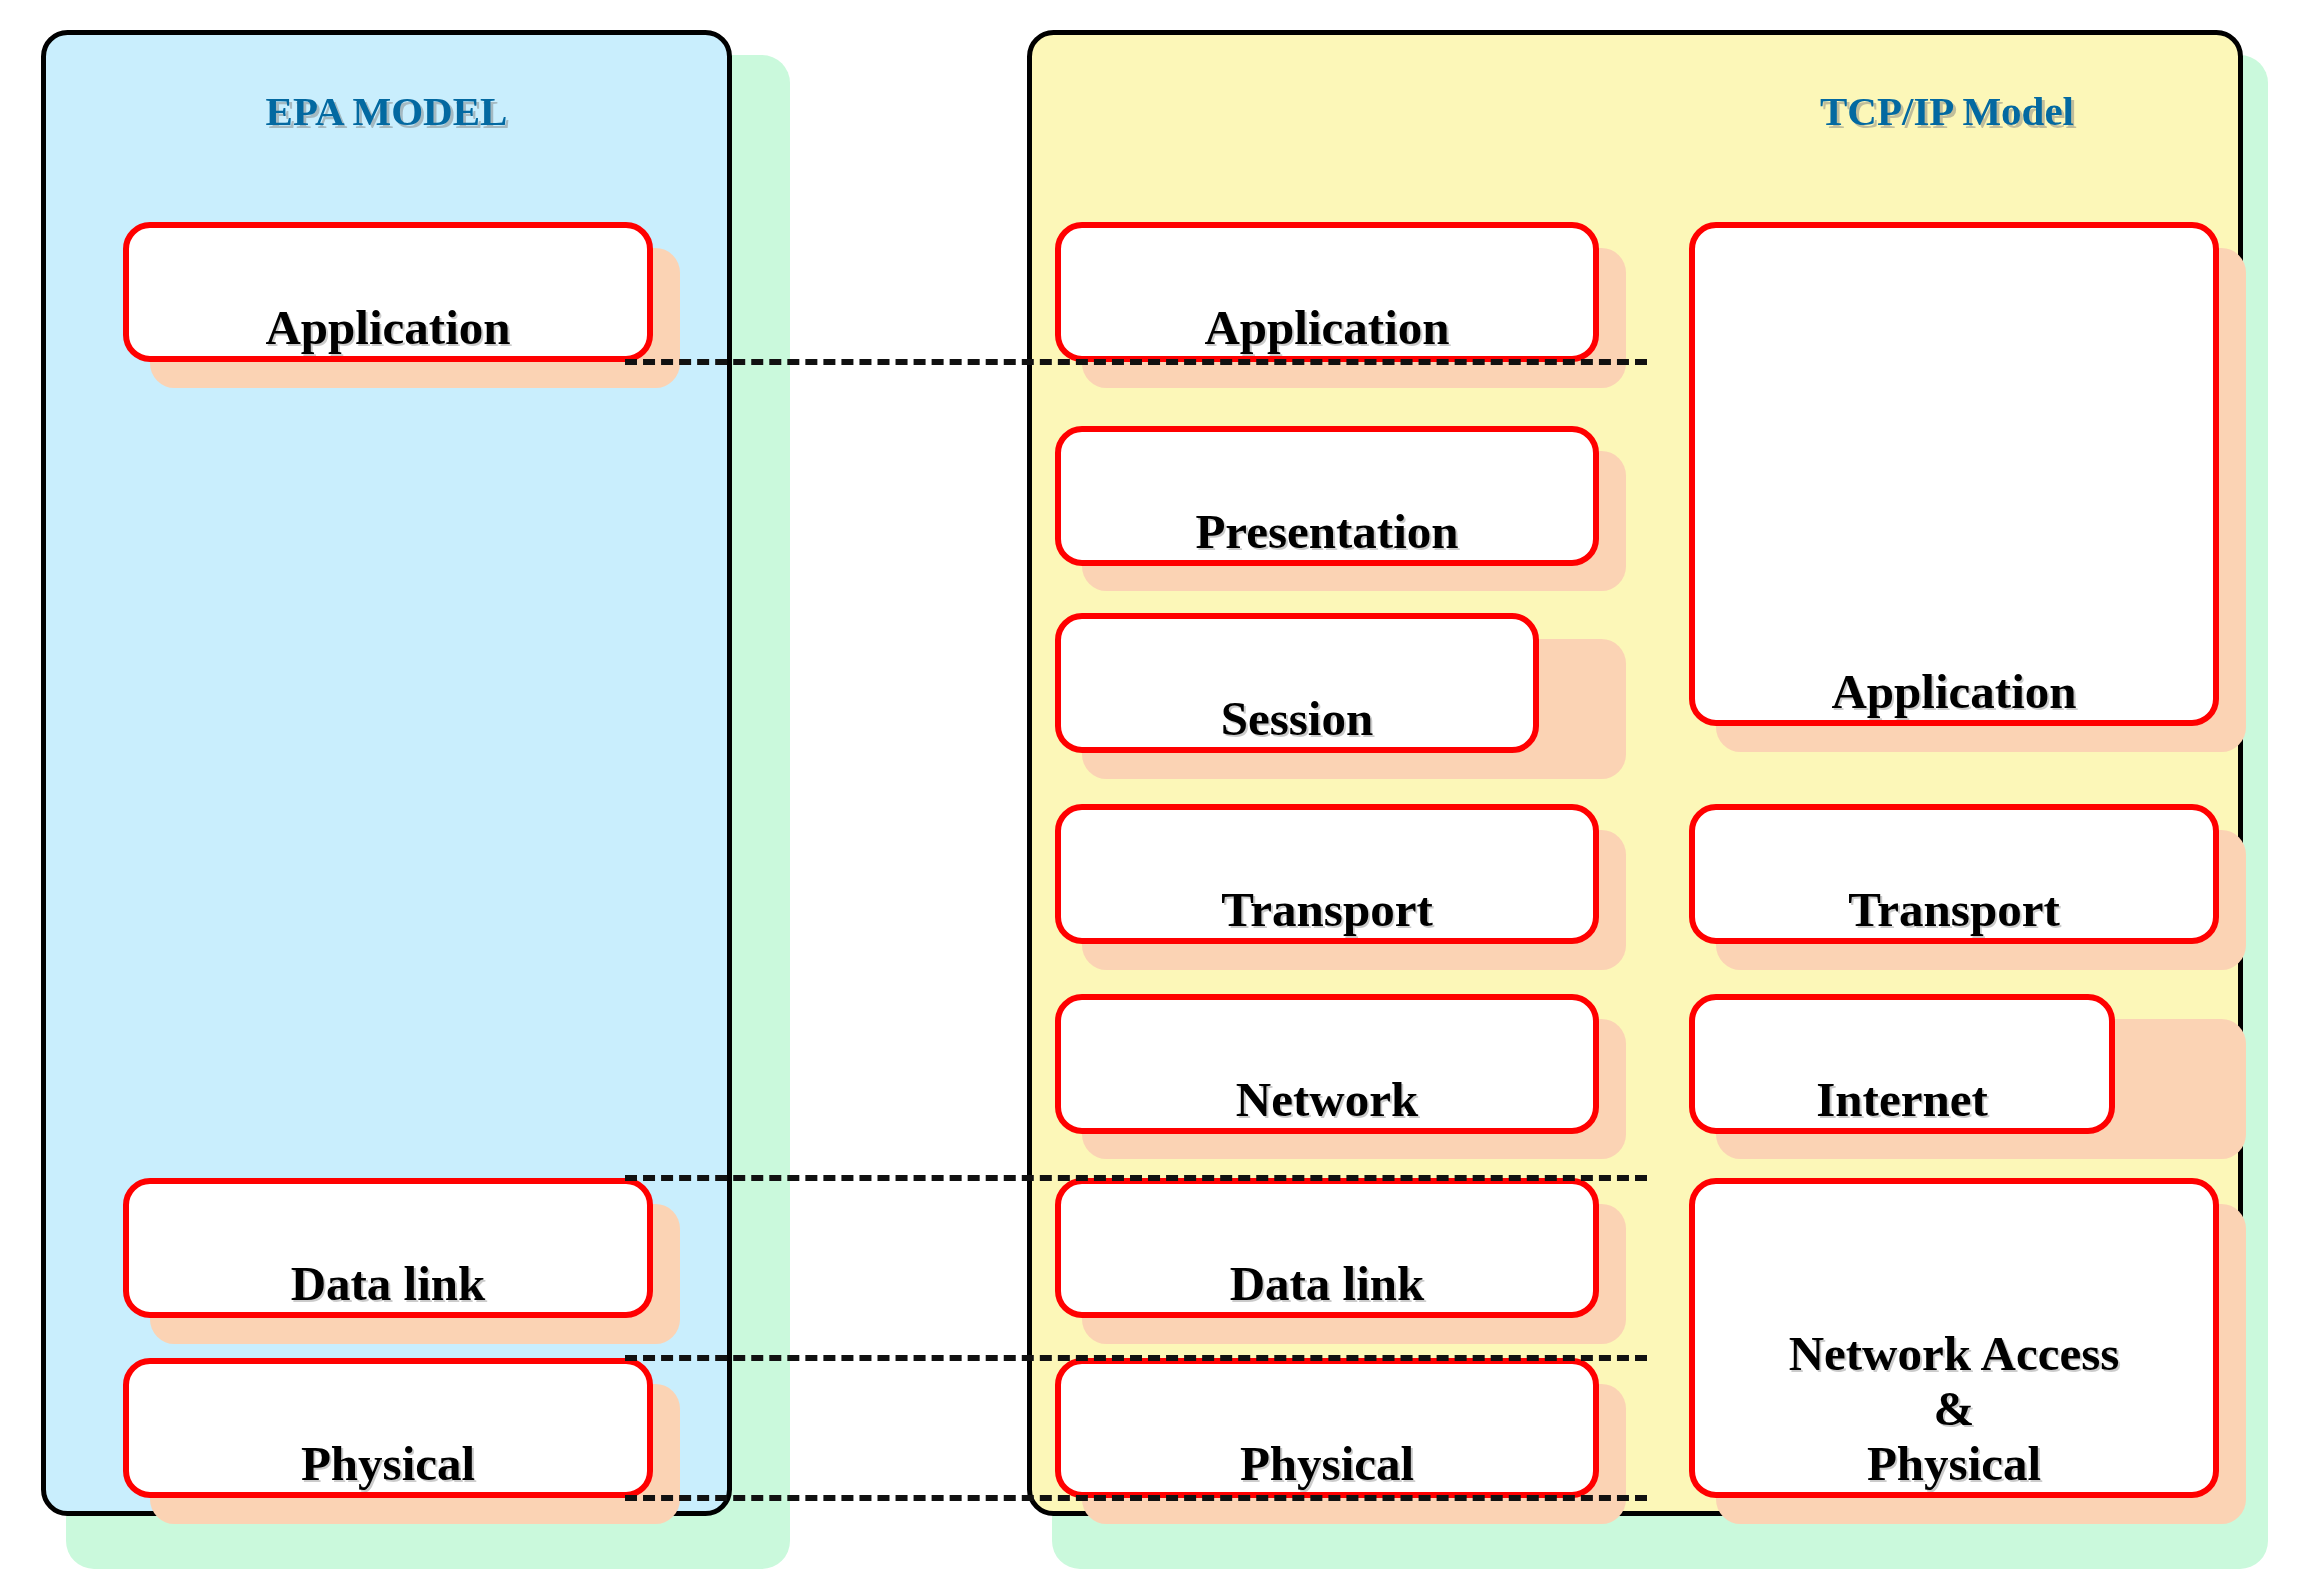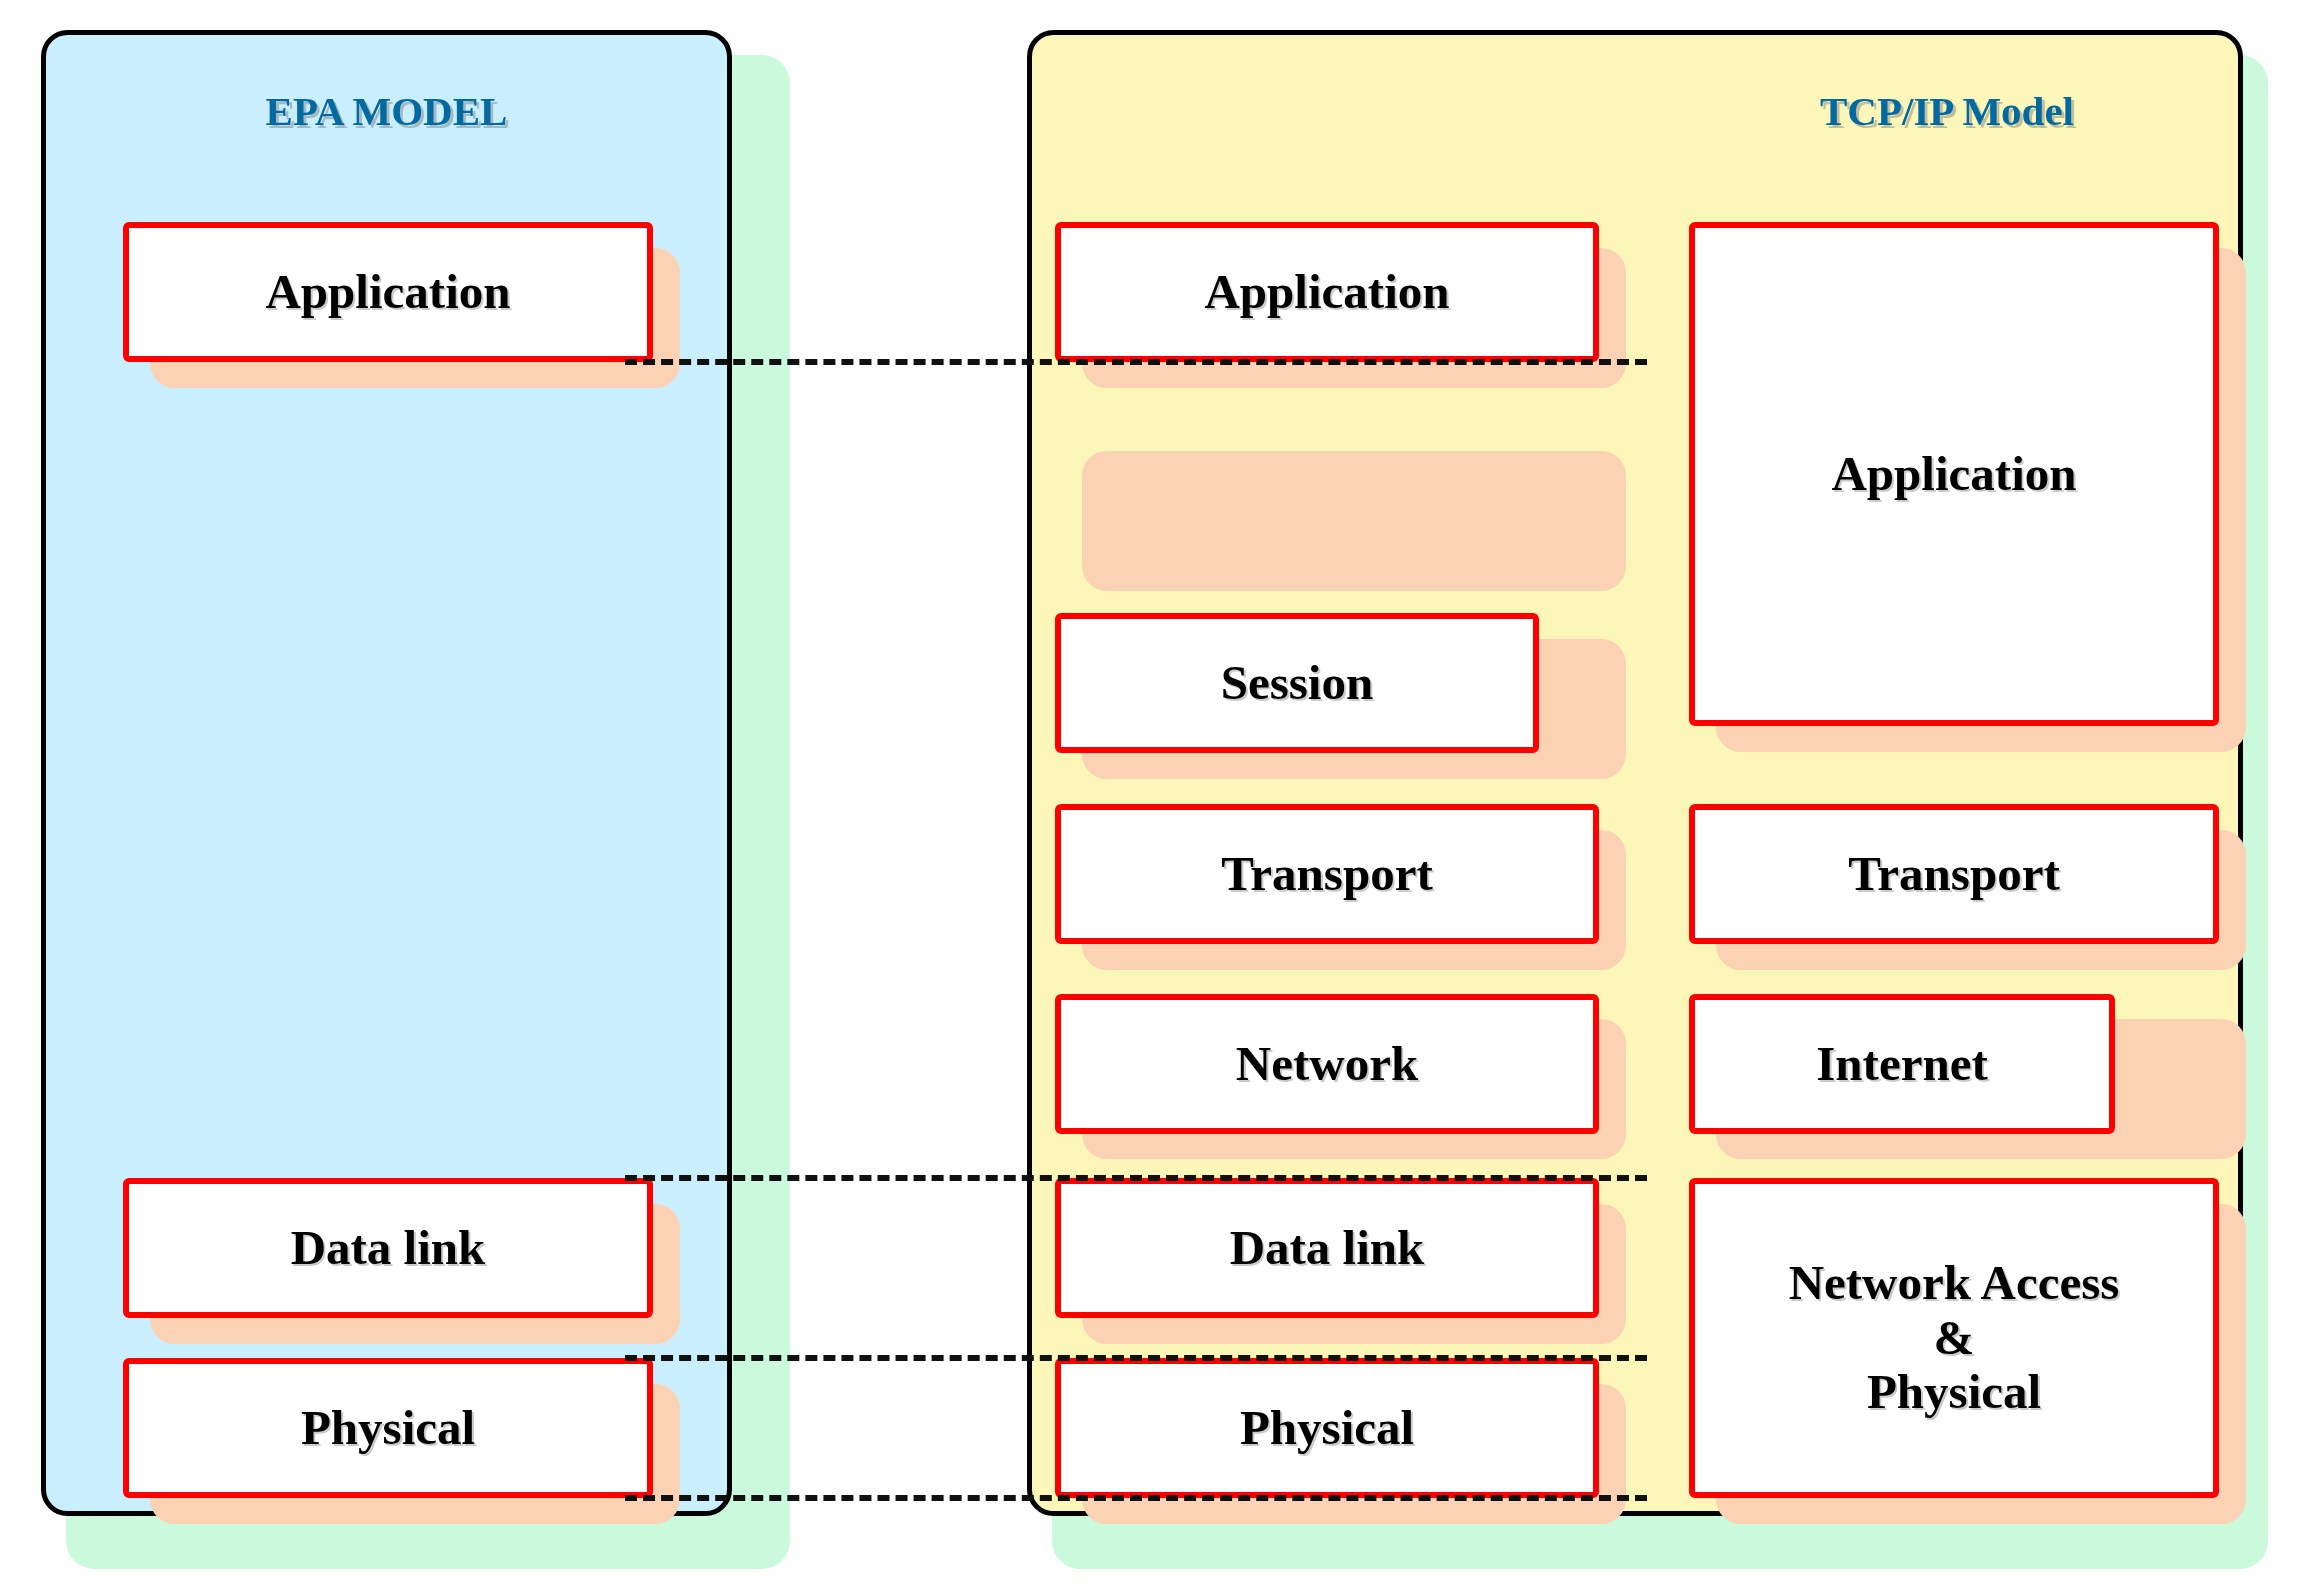--- a/index.html
+++ b/index.html
@@ -51,24 +51,24 @@
   
   .layer-shadow {
     position: absolute;
     background: #fbd3b4;
     border-radius: 24.6px;
   }
   .layer {
     position: absolute;
     background: #ffffff;
     border: 6.6px solid #ff0000;
-    border-radius: 6px;
+    border-radius: 27px;
     box-sizing: border-box;
     display: flex;
-    align-items: center;
+    align-items: flex-end;
     justify-content: center;
   }
   .layer-label {
     font-weight: bold;
     font-size: 49px;
     line-height: 1.12;
     color: #000000;
     text-align: center;
     text-shadow: 1.9px 1.9px 0 rgba(130,130,130,0.42);
     white-space: pre-line;
@@ -114,20 +114,23 @@
   </div>
 
   <div class="col-title" style="left:1675px; top:91px; width:544px;">TCP/IP Model</div>
 
   <div class="layer-shadow" style="left:1082px; top:248px; width:544px; height:140px;"></div>
   <div class="layer" style="left:1055px; top:222px; width:544px; height:140px;">
     <span class="layer-label">Application</span>
   </div>
 
   <div class="layer-shadow" style="left:1082px; top:451px; width:544px; height:140px;"></div>
+  <div class="layer" style="left:1055px; top:426px; width:544px; height:140px;">
+    <span class="layer-label">Presentation</span>
+  </div>
 
   <div class="layer-shadow" style="left:1082px; top:639px; width:544px; height:140px;"></div>
   <div class="layer" style="left:1055px; top:613px; width:484px; height:140px;">
     <span class="layer-label">Session</span>
   </div>
 
   <div class="layer-shadow" style="left:1082px; top:830px; width:544px; height:140px;"></div>
   <div class="layer" style="left:1055px; top:804px; width:544px; height:140px;">
     <span class="layer-label">Transport</span>
   </div>

